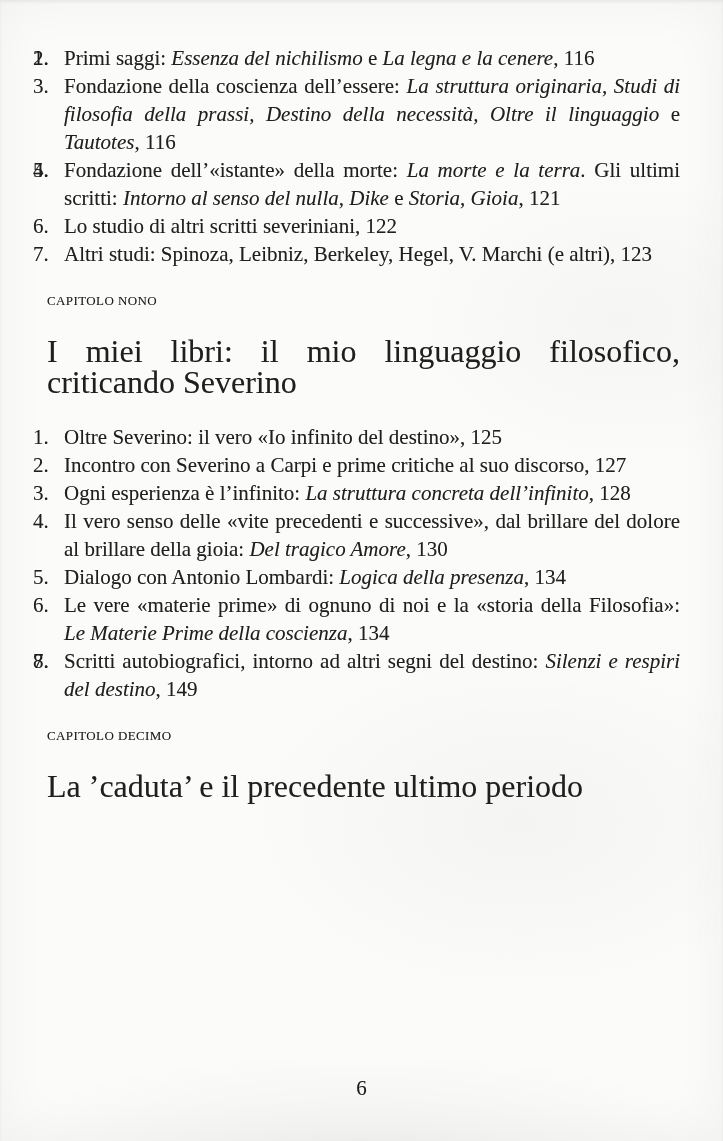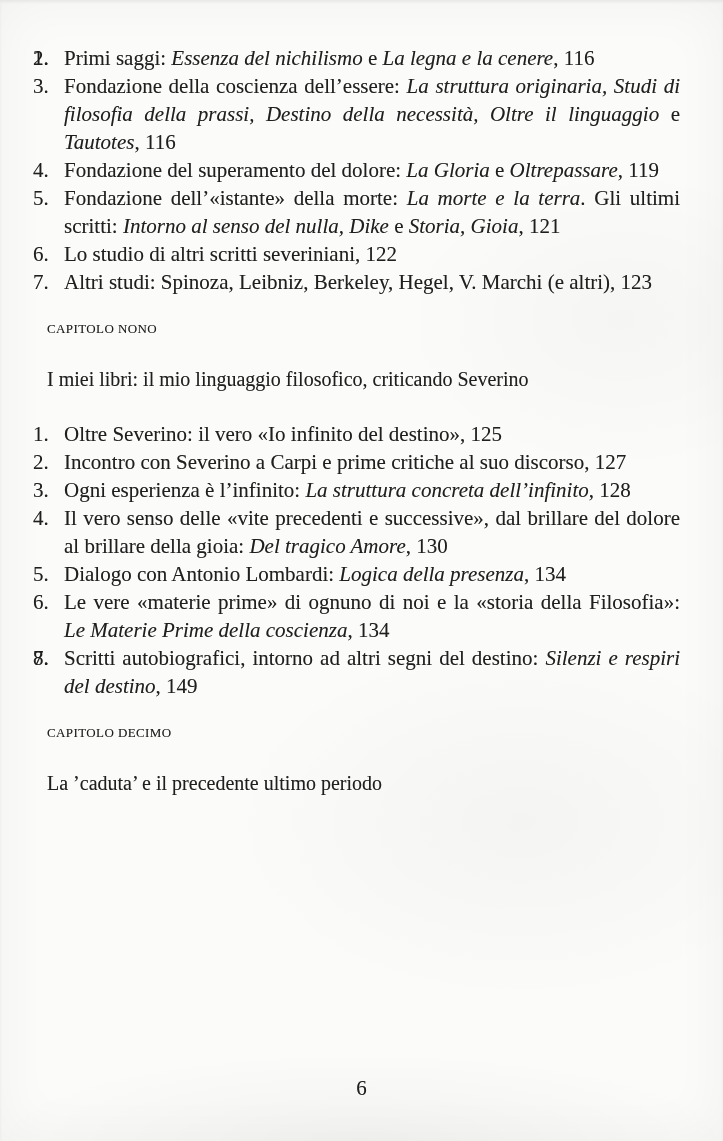--- a/index.html
+++ b/index.html
@@ -36,21 +36,21 @@
 
   .chapter-heading {
     margin: 20px 0 0 14px;
     font-size: 13px;
     line-height: 25px;
     letter-spacing: 0.4px;
     text-shadow: 0 0 0.5px rgba(30,30,30,0.35);
   }
   .chapter-title {
     margin: 23px 0 25px 14px;
-    font-size: 20px;
+    font-size: 32px;
     line-height: 31px;
     text-align: justify;
     text-shadow: 0 0 0.5px rgba(30,30,30,0.35);
     font-family: Liberation Serif, serif;
   }
   .chapter-title.single { text-align: left; }
 
   .page-number {
     position: absolute;
     bottom: 40px; left: 0; right: 0;
@@ -62,21 +62,21 @@
 </head>
 <body>
 
 <div class="page" style="--paper: #fbfbf9; --ink: #1f1f1f;">
   <div class="content">
 
     <ol class="toc-list">
         <li class="toc-item"><span class="num">1.</span></li>
         <li class="toc-item"><span class="num">2.</span><span class="txt"><span>Primi saggi: </span><i>Essenza del nichilismo</i><span> e </span><i>La legna e la cenere</i><span>, 116</span></span></li>
         <li class="toc-item"><span class="num">3.</span><span class="txt"><span>Fondazione della coscienza dell’essere: </span><i>La struttura originaria, Studi di filosofia della prassi, Destino della necessità, Oltre il linguaggio</i><span> e </span><i>Tautotes</i><span>, 116</span></span></li>
-        <li class="toc-item"><span class="num">4.</span><span class="txt"><span>Fondazione del superamento del dolore: </span><i>La Gloria</i><span> e </span><i>Oltrepassare</i><span>, 119</span></span></li>
+        <li class="toc-item"><span class="num">4.</span></li>
         <li class="toc-item"><span class="num">5.</span><span class="txt"><span>Fondazione dell’«istante» della morte: </span><i>La morte e la terra</i><span>. Gli ultimi scritti: </span><i>Intorno al senso del nulla, Dike</i><span> e </span><i>Storia, Gioia</i><span>, 121</span></span></li>
         <li class="toc-item"><span class="num">6.</span><span class="txt"><span>Lo studio di altri scritti severiniani, 122</span></span></li>
         <li class="toc-item"><span class="num">7.</span><span class="txt"><span>Altri studi: Spinoza, Leibniz, Berkeley, Hegel, V. Marchi (e altri), 123</span></span></li>
       </ol>
 
     <div class="chapter-heading">CAPITOLO NONO</div>
 
     <div class="chapter-title">I miei libri: il mio linguaggio filosofico, criticando Severino</div>
 
     <ol class="toc-list">

